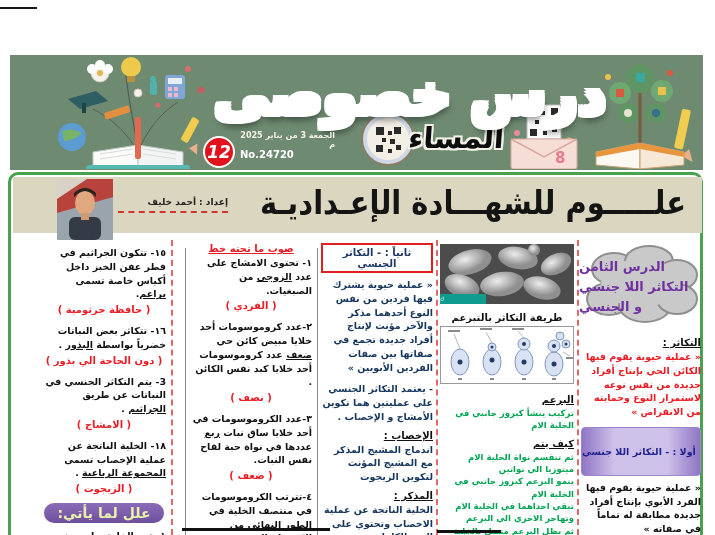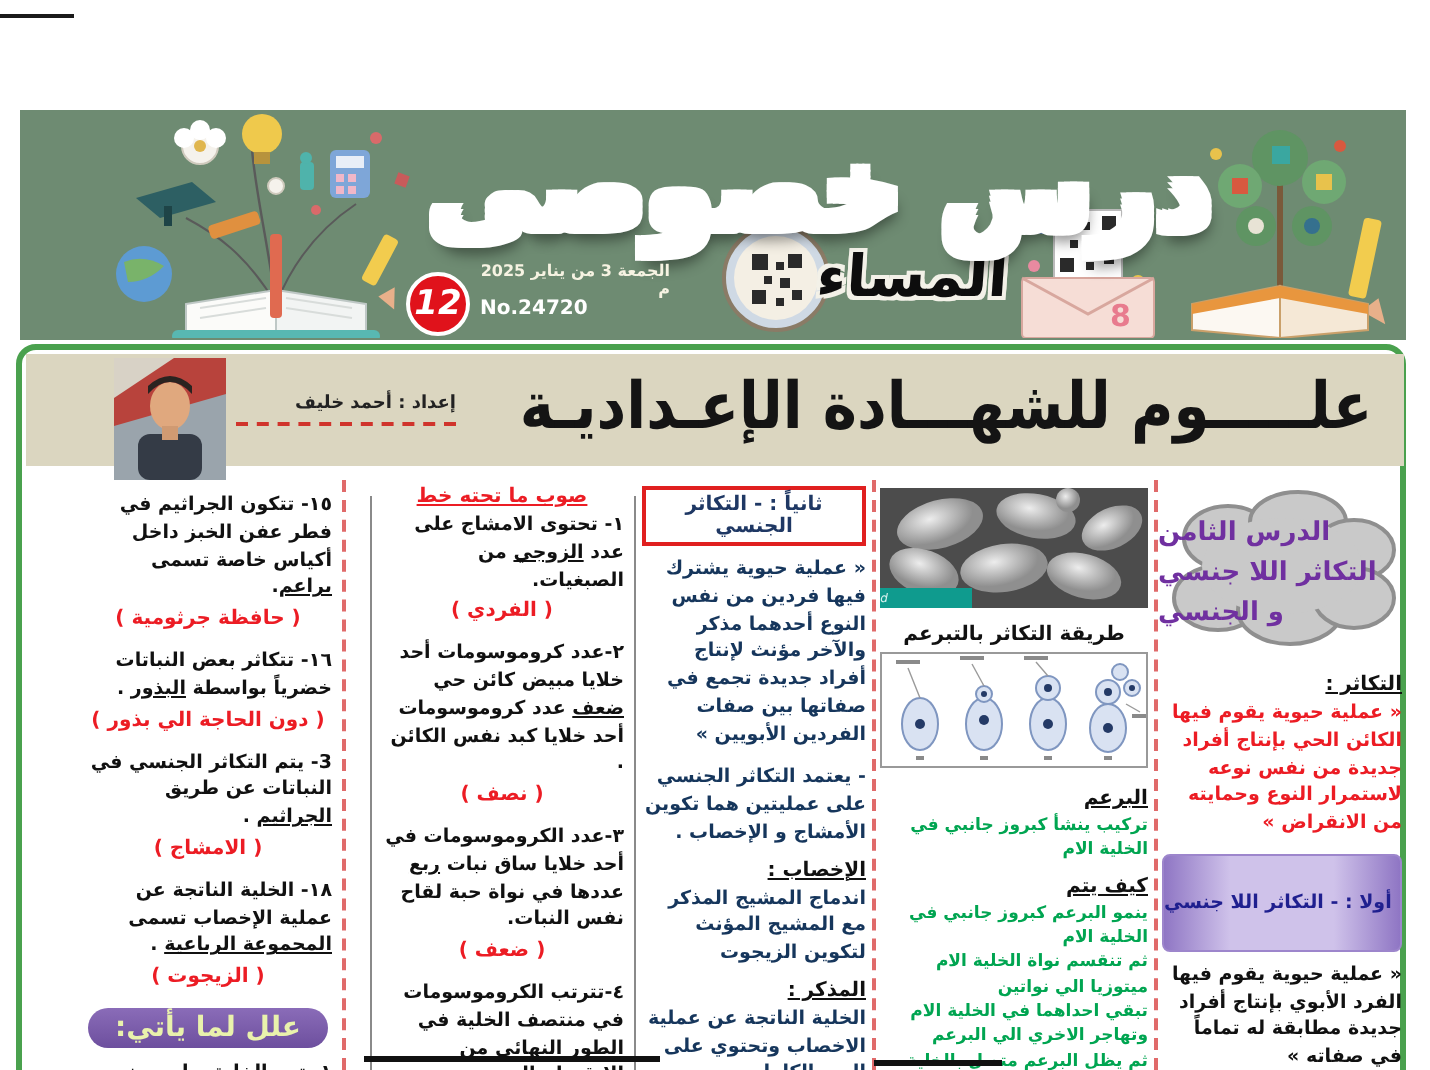--- a/index.html
+++ b/index.html
@@ -316,22 +316,22 @@
         <rect x="126" y="31" width="7" height="2"></rect>
       <rect x="18" y="52" width="4" height="2"></rect>
         <rect x="50" y="52" width="4" height="2"></rect>
       <rect x="82" y="52" width="4" height="2"></rect>
         <rect x="112" y="52" width="4" height="2"></rect>
     </g>
   </svg>
   <div class="heading">البرعم</div>
   <div class="t green" style="font-size:8.5px;">تركيب ينشأ كبروز جانبي في الخلية الام</div>
   <div class="heading">كيف يتم</div>
+  <div class="t green" style="font-size:8.5px;">ثم تنقسم نواة الخلية الام ميتوزيا الي نواتين</div>
   <div class="t green" style="font-size:8.5px;">ينمو البرعم كبروز جانبي في الخلية الام</div>
-  <div class="t green" style="font-size:8.5px;">ثم تنقسم نواة الخلية الام ميتوزيا الي نواتين</div>
   <div class="t green" style="font-size:8.5px;">تبقي احداهما في الخلية الام وتهاجر الاخري الي البرعم</div>
   <div class="t green" style="font-size:8.5px;">ثم يظل البرعم متصل بالخلية الام حتي اكتمال نموه ثم</div>
   
   
 </div>
 
 <div class="col" style="left:321px;top:243px;width:112px;">
   <div style="text-align:center;">
     <span class="sec-box">ثانياً : - التكاثر الجنسي</span>
   </div>

